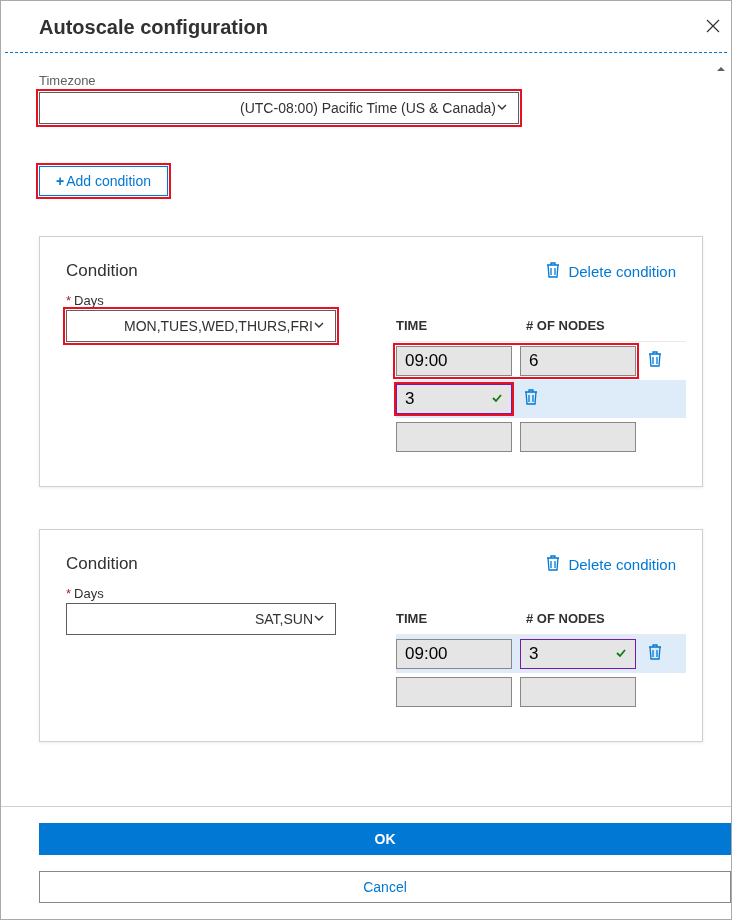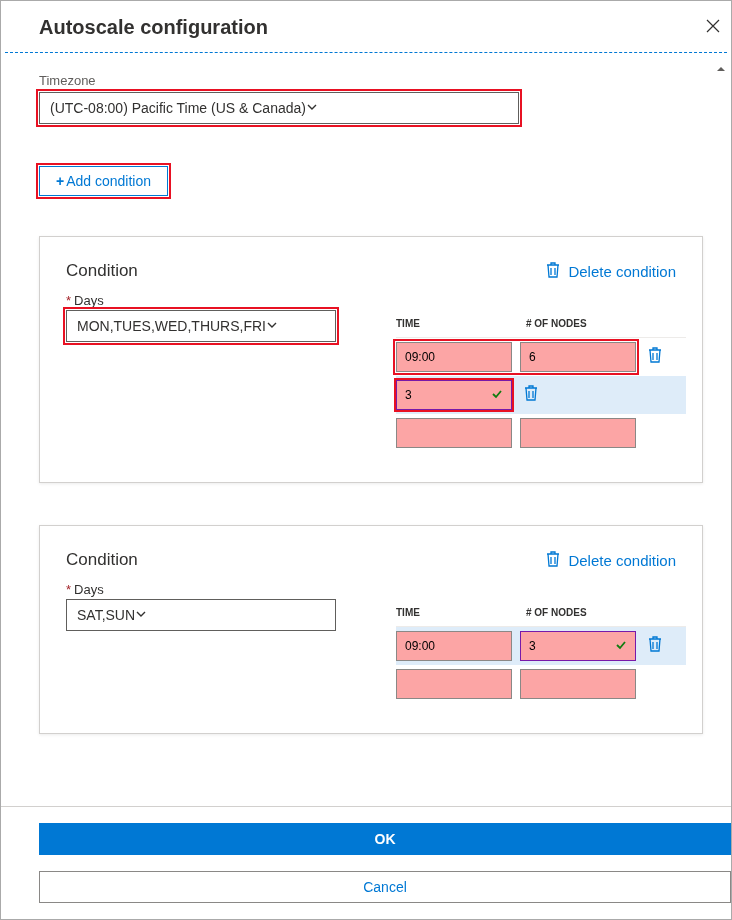--- a/index.html
+++ b/index.html
@@ -23,21 +23,21 @@
   }
   .scroll-indicator-top, .scroll-indicator-bottom {
     position: absolute; right: 6px; width: 8px; height: 8px; color: #666;
   }
   .scroll-indicator-top { top: 6px; }
   .scroll-indicator-bottom { bottom: 6px; }
   
   .field-label { font-size: 13px; color: #605e5c; margin-top: 12px; margin-bottom: 4px; }
 
   .select-wrap {
-    display: flex; align-items: center; justify-content: flex-start;
+    display: flex; align-items: center; justify-content: flex-end;
     border: 1px solid #605e5c; background: #fff; height: 32px;
     padding: 0 10px; font-size: 14px; color: #323130;
   }
   .select-wrap .chev { font-size: 12px; }
   
   .tz-box { width: 480px; }
   .hl-red { outline: 2px solid #e81123; outline-offset: 1px; }
   
   .add-cond {
     margin-top: 42px; margin-bottom: 40px;
@@ -60,30 +60,30 @@
   .delete-link { display: flex; align-items: center; gap: 8px; color: #0078d4; font-size: 15px; }
   
   .req { color: #a4262c; margin-right: 3px; }
   .days-label { font-size: 13px; color: #323130; margin-bottom: 2px; }
   
   .card-body { display: flex; gap: 60px; align-items: flex-start; }
   .left-col { width: 270px; }
   .days-select { width: 270px; }
   
   .table-col { flex: 1; }
-  .thead { display: flex; font-size: 10px; font-weight: 600; color: #323130; padding: 8px 0; border-bottom: 1px solid #edebe9; }
+  .thead { display: flex; font-size: 13px; font-weight: 600; color: #323130; padding: 8px 0; border-bottom: 1px solid #edebe9; }
   .col-time { width: 130px; }
   .col-nodes { width: 130px; }
   .col-act { width: 30px; }
   
   .trow { display: flex; align-items: center; padding: 4px 0; gap: 0; }
   .trow.hl-row { background: #deecf9; }
   .cell-input {
     height: 30px; border: 1px solid #8a8886; padding: 0 8px;
-    font-size: 12px; background: #fca5a5; display: flex; align-items: center; justify-content: space-between;
+    font-size: 17px; background: #e5e5e5; display: flex; align-items: center; justify-content: space-between;
     margin-right: 8px;
   }
   .cell-input.sel { border: 1px solid #7719aa; }
   .cell-time { width: 116px; }
   .cell-nodes { width: 116px; }
   .check { color: #107c10; font-size: 13px; }
   
   .row-trash { color: #0078d4; width: 22px; text-align: center; }
   
   .footer {

